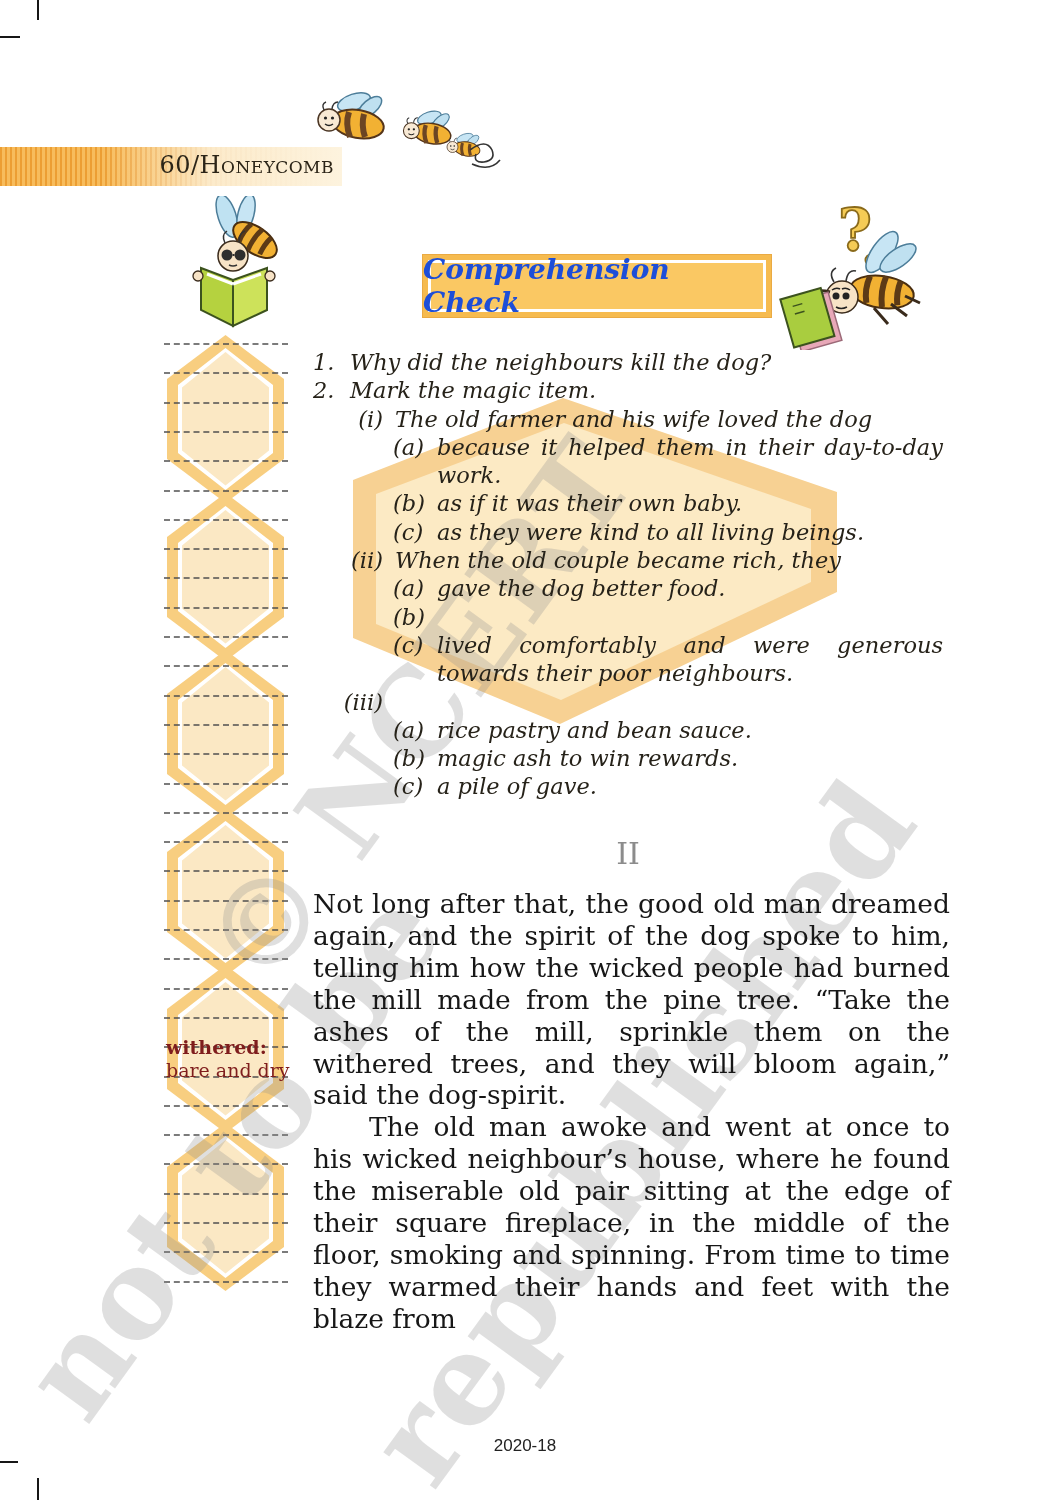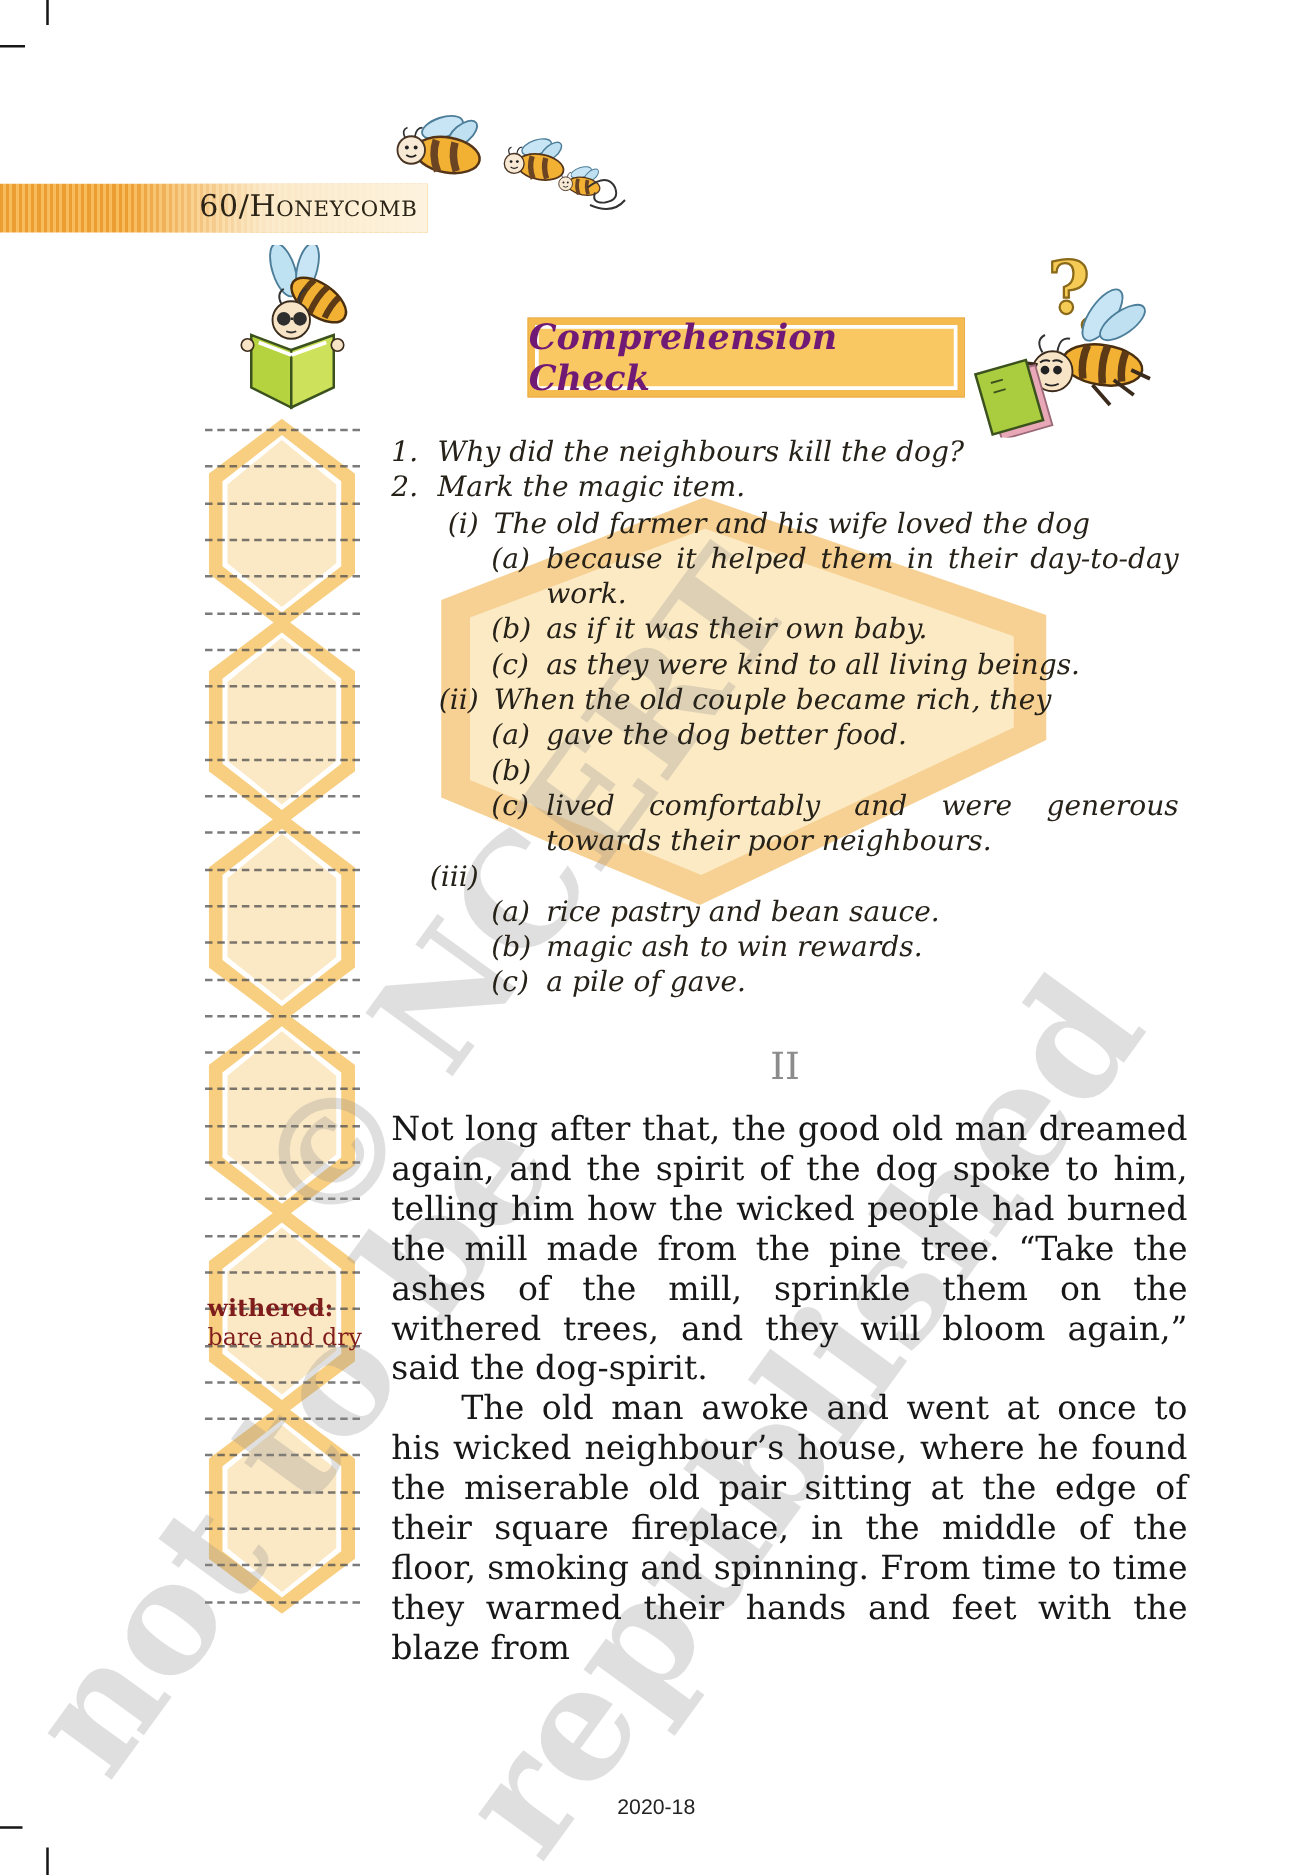--- a/index.html
+++ b/index.html
@@ -33,21 +33,21 @@
   .illus{position:absolute;z-index:2;}
   .bees-top{left:310px;top:86px;}
   .reading-bee{left:183px;top:196px;}
   .question-bee{left:778px;top:198px;}
 
   
   .cc-box{position:absolute;left:422px;top:254px;width:350px;height:64px;z-index:2;
         background:#FAC863;border:1px solid #EAAA43;box-sizing:border-box;
         box-shadow:inset 0 0 0 5px #F6BB4F, inset 0 0 0 8px #ffffff;
         display:flex;align-items:center;justify-content:center;}
-  .cc-title{font-weight:bold;font-style:italic;font-size:28px;color:#701a75;}
+  .cc-title{font-weight:bold;font-style:italic;font-size:28px;color:#1d4ed8;}
 
   
   .bighex{position:absolute;left:345px;top:396px;z-index:0;}
 
   
   .margin-col{position:absolute;left:164px;top:335px;width:124px;height:956px;z-index:0;}
   .hexcell{position:absolute;left:3px;width:117px;height:168px;}
   .ruleline{position:absolute;left:0;width:100%;border-top:2px dashed #4f4f4f;opacity:.75;}
 
   

